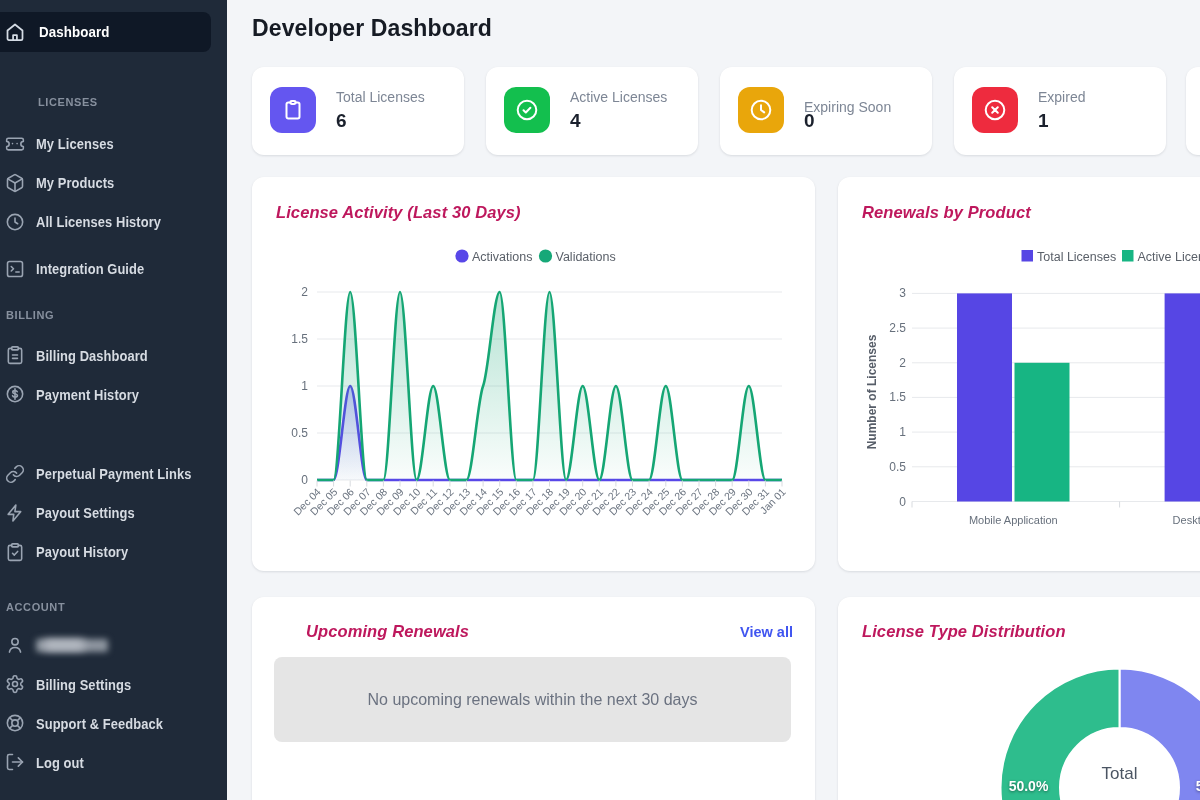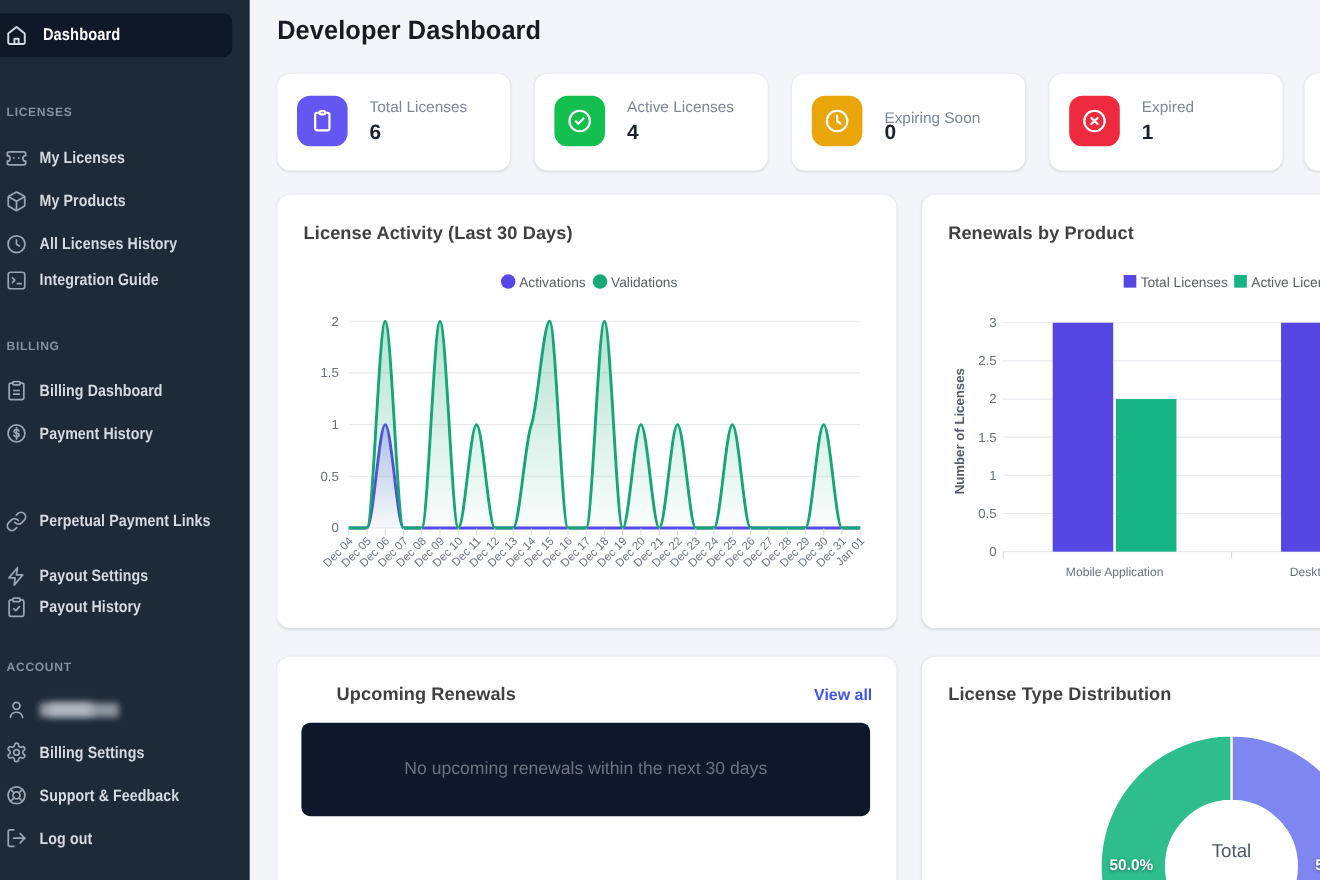--- a/index.html
+++ b/index.html
@@ -1,39 +1,39 @@
 <!DOCTYPE html>
 <html><head>
 <meta charset="utf-8">
 <style>
 * { margin:0; padding:0; box-sizing:border-box; }
 html,body { width:1200px; height:800px; overflow:hidden; }
 body { font-family:"Liberation Sans", sans-serif; background:#f3f5f8; position:relative; }
 .abs { position:absolute; }
 .card { position:absolute; background:#fff; border-radius:12px; box-shadow:0 1px 3px rgba(16,24,40,.08), 0 1px 2px rgba(16,24,40,.04); }
-.ctitle { font-size:16.5px; font-weight:700; color:#404040; letter-spacing:.1px; }
+.ctitle { font-size:16.5px; font-weight:700; color:#be185d; letter-spacing:.1px;font-style:italic; }
 
 #side { position:absolute; left:0; top:0; width:227px; height:800px; background:#1f2a39; }
 .nav-item { position:absolute; left:0; width:227px; height:39px; display:flex; align-items:center; }
 .nav-item svg { position:absolute; left:5px; width:20px; height:20px; }
 .nav-item span { position:absolute; left:36px; font-size:15px; font-weight:700; color:#d6dbe2; letter-spacing:.1px; transform:scaleX(.86); transform-origin:left center; }
 .nav-head { position:absolute; left:6px; font-size:11px; font-weight:700; color:#87909e; letter-spacing:.6px; }
 </style>
 </head>
 <body>
 <div id="side">
 <div class="abs" style="left:0;top:12px;width:211px;height:40px;background:#0f1826;border-radius:0 8px 8px 0;"></div>
 <div class="nav-item" style="top:12.5px;">
  <svg viewBox="0 0 24 24" fill="none" stroke="#d4dbe4" stroke-width="2.1" stroke-linecap="round" stroke-linejoin="round">
         <path d="M3 10.2 12 3l9 7.2V20a1.6 1.6 0 0 1-1.6 1.6H4.6A1.6 1.6 0 0 1 3 20Z"></path>
         <path d="M9.7 21.4v-5.6h4.6v5.6"></path>
       </svg>
  <span style="left:39px;color:#ffffff;font-size:15.5px;">Dashboard</span>
 </div>
-<div class="nav-head" style="top:96px;">LICENSES</div>
+<div class="nav-head" style="top:96px;margin-left:32px;">LICENSES</div>
 <div class="nav-item" style="top:124px;">
  <svg viewBox="0 0 24 24" fill="none" stroke="#9aa4b2" stroke-width="1.9" stroke-linecap="round" stroke-linejoin="round">
         <path d="M2 9a3 3 0 0 1 0 6v2a2 2 0 0 0 2 2h16a2 2 0 0 0 2-2v-2a3 3 0 0 1 0-6V7a2 2 0 0 0-2-2H4a2 2 0 0 0-2 2Z"></path>
         <path d="M9 11.5h.01M14.5 11.5h.01"></path>
       </svg>
  <span>My Licenses</span>
 </div>
 <div class="nav-item" style="top:163px;">
  <svg viewBox="0 0 24 24" fill="none" stroke="#9aa4b2" stroke-width="1.9" stroke-linecap="round" stroke-linejoin="round">
         <path d="M21 8a2 2 0 0 0-1-1.73l-7-4a2 2 0 0 0-2 0l-7 4A2 2 0 0 0 3 8v8a2 2 0 0 0 1 1.73l7 4a2 2 0 0 0 2 0l7-4A2 2 0 0 0 21 16Z"></path>
@@ -42,21 +42,21 @@
       </svg>
  <span>My Products</span>
 </div>
 <div class="nav-item" style="top:202px;">
  <svg viewBox="0 0 24 24" fill="none" stroke="#9aa4b2" stroke-width="1.9" stroke-linecap="round" stroke-linejoin="round">
         <circle cx="12" cy="12" r="9.2"></circle>
         <path d="M12 7.2v4.8l3.2 2.1"></path>
       </svg>
  <span>All Licenses History</span>
 </div>
-<div class="nav-item" style="top:235px;">
+<div class="nav-item" style="top:249px;">
  <svg viewBox="0 0 24 24" fill="none" stroke="#9aa4b2" stroke-width="1.9" stroke-linecap="round" stroke-linejoin="round">
         <rect x="3" y="3" width="18" height="18" rx="2.5"></rect>
         <path d="m7.5 9 2.7 2.7L7.5 14.4"></path>
         <path d="M13 15.5h4"></path>
       </svg>
  <span>Integration Guide</span>
 </div>
 <div class="nav-head" style="top:309px;">BILLING</div>
 <div class="nav-item" style="top:335.5px;">
  <svg viewBox="0 0 24 24" fill="none" stroke="#9aa4b2" stroke-width="1.9" stroke-linecap="round" stroke-linejoin="round">
@@ -74,21 +74,21 @@
       </svg>
  <span>Payment History</span>
 </div>
 <div class="nav-item" style="top:454px;">
  <svg viewBox="0 0 24 24" fill="none" stroke="#9aa4b2" stroke-width="1.9" stroke-linecap="round" stroke-linejoin="round">
         <path d="M10 13a5 5 0 0 0 7.54.54l3-3a5 5 0 0 0-7.07-7.07l-1.72 1.71"></path>
         <path d="M14 11a5 5 0 0 0-7.54-.54l-3 3a5 5 0 0 0 7.07 7.07l1.71-1.71"></path>
       </svg>
  <span>Perpetual Payment Links</span>
 </div>
-<div class="nav-item" style="top:504px;padding-left:14px;">
+<div class="nav-item" style="top:493px;padding-left:14px;">
  <svg viewBox="0 0 24 24" fill="none" stroke="#9aa4b2" stroke-width="1.9" stroke-linecap="round" stroke-linejoin="round">
         <path d="M13 2.5 3.8 13.6h6.7l-1 7.9 9.3-11.1h-6.9l1.1-7.9z"></path>
       </svg>
  <span>Payout Settings</span>
 </div>
 <div class="nav-item" style="top:532px;">
  <svg viewBox="0 0 24 24" fill="none" stroke="#9aa4b2" stroke-width="1.9" stroke-linecap="round" stroke-linejoin="round">
         <path d="M16 4h2a2 2 0 0 1 2 2v14a2 2 0 0 1-2 2H6a2 2 0 0 1-2-2V6a2 2 0 0 1 2-2h2"></path>
         <rect x="8" y="2.2" width="8" height="3.6" rx="1"></rect>
         <path d="m9 13.5 2.2 2.2 4-4.4"></path>
@@ -291,21 +291,21 @@
 <rect x="152.5" y="122.8" width="55" height="138.7" fill="#17b583"></rect>
 <rect x="302.6" y="53.4" width="55" height="208.1" fill="#5646e4"></rect>
 <rect x="360.1" y="122.8" width="55" height="138.7" fill="#17b583"></rect>
 <text x="151.3" y="284" font-size="11" fill="#67707c" text-anchor="middle">Mobile Application</text>
 <text x="358.9" y="284" font-size="11" fill="#67707c" text-anchor="middle">Desktop Application</text>
 </svg>
 
 <div class="card" style="left:252px;top:597px;width:563px;height:394px;">
  <div class="ctitle abs" style="left:24px;top:25px;margin-left:30px;">Upcoming Renewals</div>
  <div class="abs" style="right:22px;top:27px;font-size:14.5px;font-weight:600;color:#4055f0;">View all</div>
- <div class="abs" style="left:22px;top:60px;width:517px;height:85px;border-radius:8px;background:#0f172a;display:flex;align-items:center;justify-content:center;">
+ <div class="abs" style="left:22px;top:60px;width:517px;height:85px;border-radius:8px;background:#e5e5e5;display:flex;align-items:center;justify-content:center;">
   <span style="font-size:16px;color:#6b7280;">No upcoming renewals within the next 30 days</span>
  </div>
 </div>
 
 <div class="card" style="left:838px;top:597px;width:563px;height:394px;">
  <div class="ctitle abs" style="left:24px;top:25px;">License Type Distribution</div>
 </div>
 <svg class="abs" style="left:960px;top:640px;" width="330" height="160" viewBox="0 0 330 160">
 <path d="M159.5 28.6 A119.0 119.0 0 0 1 159.5 266.6 L159.5 207.1 A59.5 59.5 0 0 0 159.5 88.1 Z" fill="#7f86f0" stroke="#ffffff" stroke-width="2"></path>
 <path d="M159.5 266.6 A119.0 119.0 0 0 1 159.5 28.6 L159.5 88.1 A59.5 59.5 0 0 0 159.5 207.1 Z" fill="#2ebd8d" stroke="#ffffff" stroke-width="2"></path>

